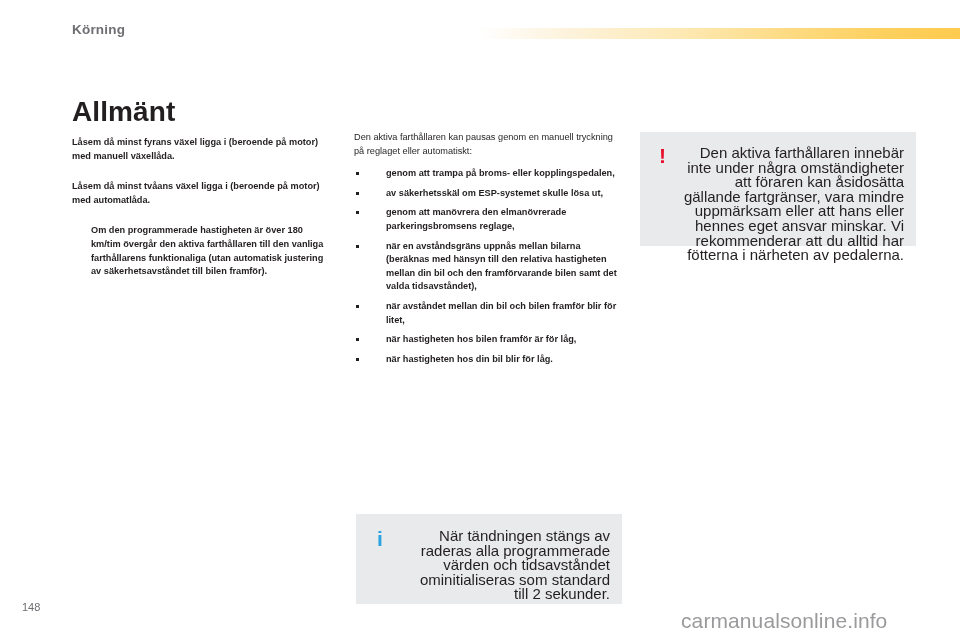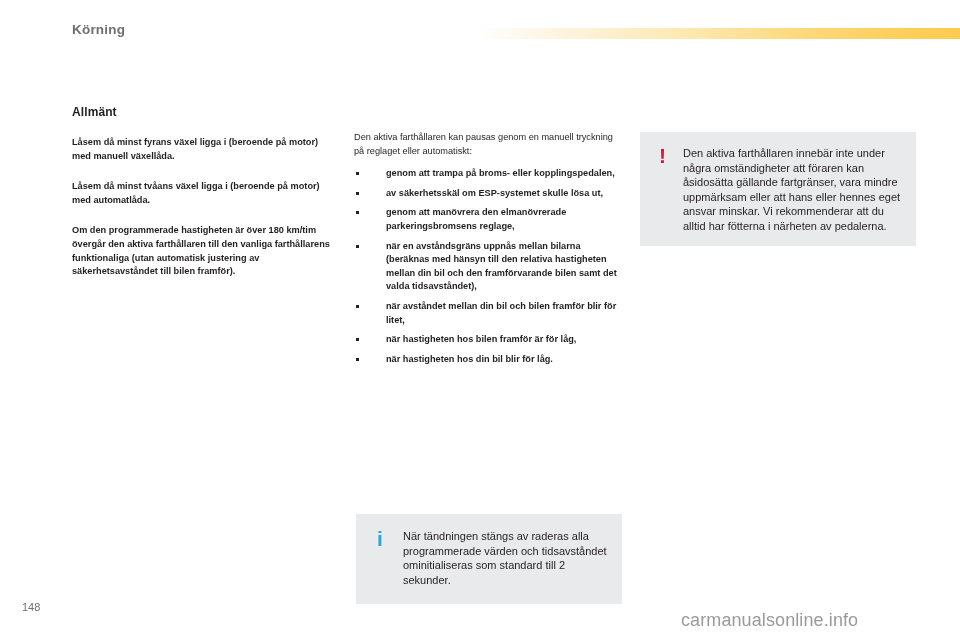--- a/index.html
+++ b/index.html
@@ -63,36 +63,36 @@
   .col {
     position: absolute;
     font-size: 9.2px;
     line-height: 13.6px;
     color: #231f20;
   }
   .col-left  { left: 72px;  top: 100px; width: 262px; }
   .col-mid   { left: 354px; top: 131px; width: 268px; }
 
   .section-heading {
-    font-size: 12px;
+    font-size: 28px;
     line-height: 24px;
     font-weight: bold;
     color: #231f20;
     margin: 0 0 12px 0;
     letter-spacing: 0.1px;
   }
 
   .para {
     margin: 0 0 17px 0;
     font-weight: bold;
     font-size: 9.2px;
     line-height: 13.6px;
     color: #231f20;
   }
-  .para:last-child { margin-bottom: 0; }
+  .para:last-child { margin-bottom: 0; margin-left: 19px; }
 
   .lead {
     margin: 0 0 9px 0;
     font-weight: normal;
     font-size: 9.2px;
     line-height: 13.6px;
     color: #231f20;
   }
 
   
@@ -153,23 +153,24 @@
     left: 21px;
     top: 14px;
     font-size: 21px;
     color: #2aa3e0;
   }
   .callout-text {
     position: absolute;
     left: 43px;
     top: 14px;
     right: 12px;
-    font-size: 11px;
+    font-size: 15px;
     line-height: 14.6px;
     color: #231f20;
+    text-align: right;
   }
   .callout-info .callout-text {
     left: 47px;
     top: 15px;
     right: 12px;
   }
 
   
   .page-number {
     position: absolute;
@@ -177,21 +178,21 @@
     top: 601px;
     font-size: 11px;
     font-weight: normal;
     color: #6e6e73;
     line-height: 13px;
   }
   .watermark {
     position: absolute;
     left: 681px;
     top: 608px;
-    font-size: 18px;
+    font-size: 21px;
     color: #9a9a9d;
     letter-spacing: 0.1px;
     line-height: 25px;
     white-space: nowrap;
   }
 </style>
 </head>
 <body>
 
 <div class="page">

